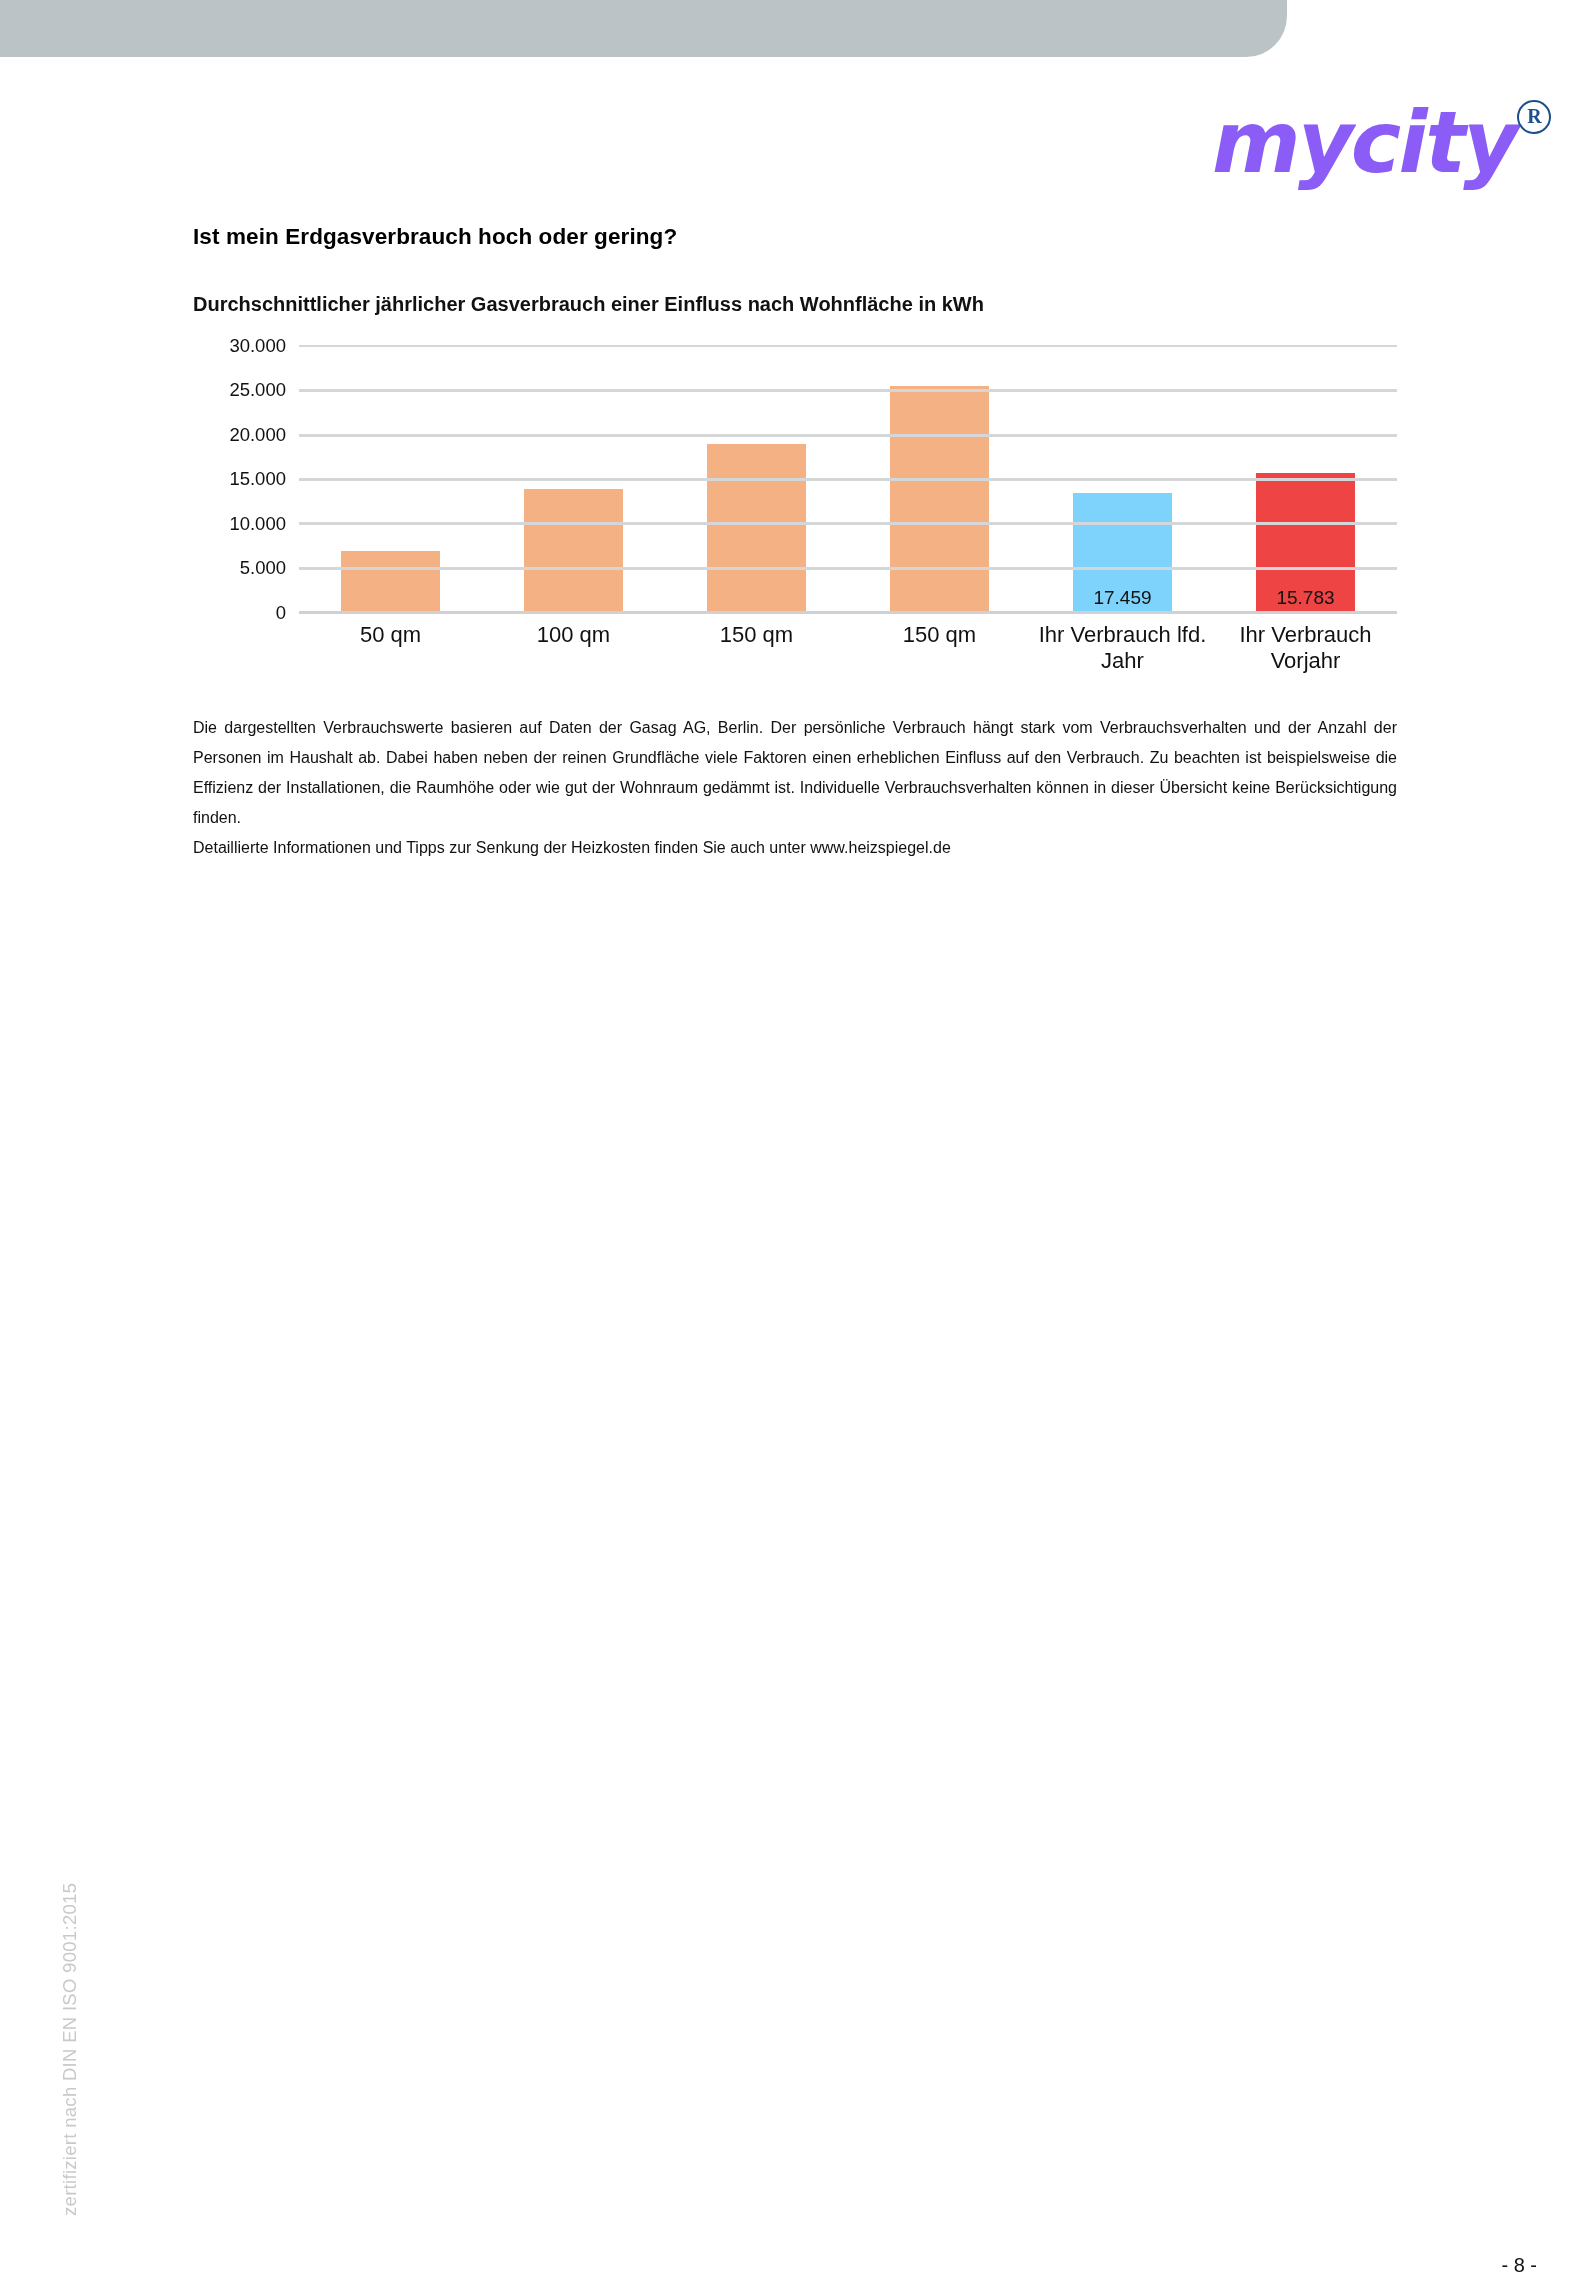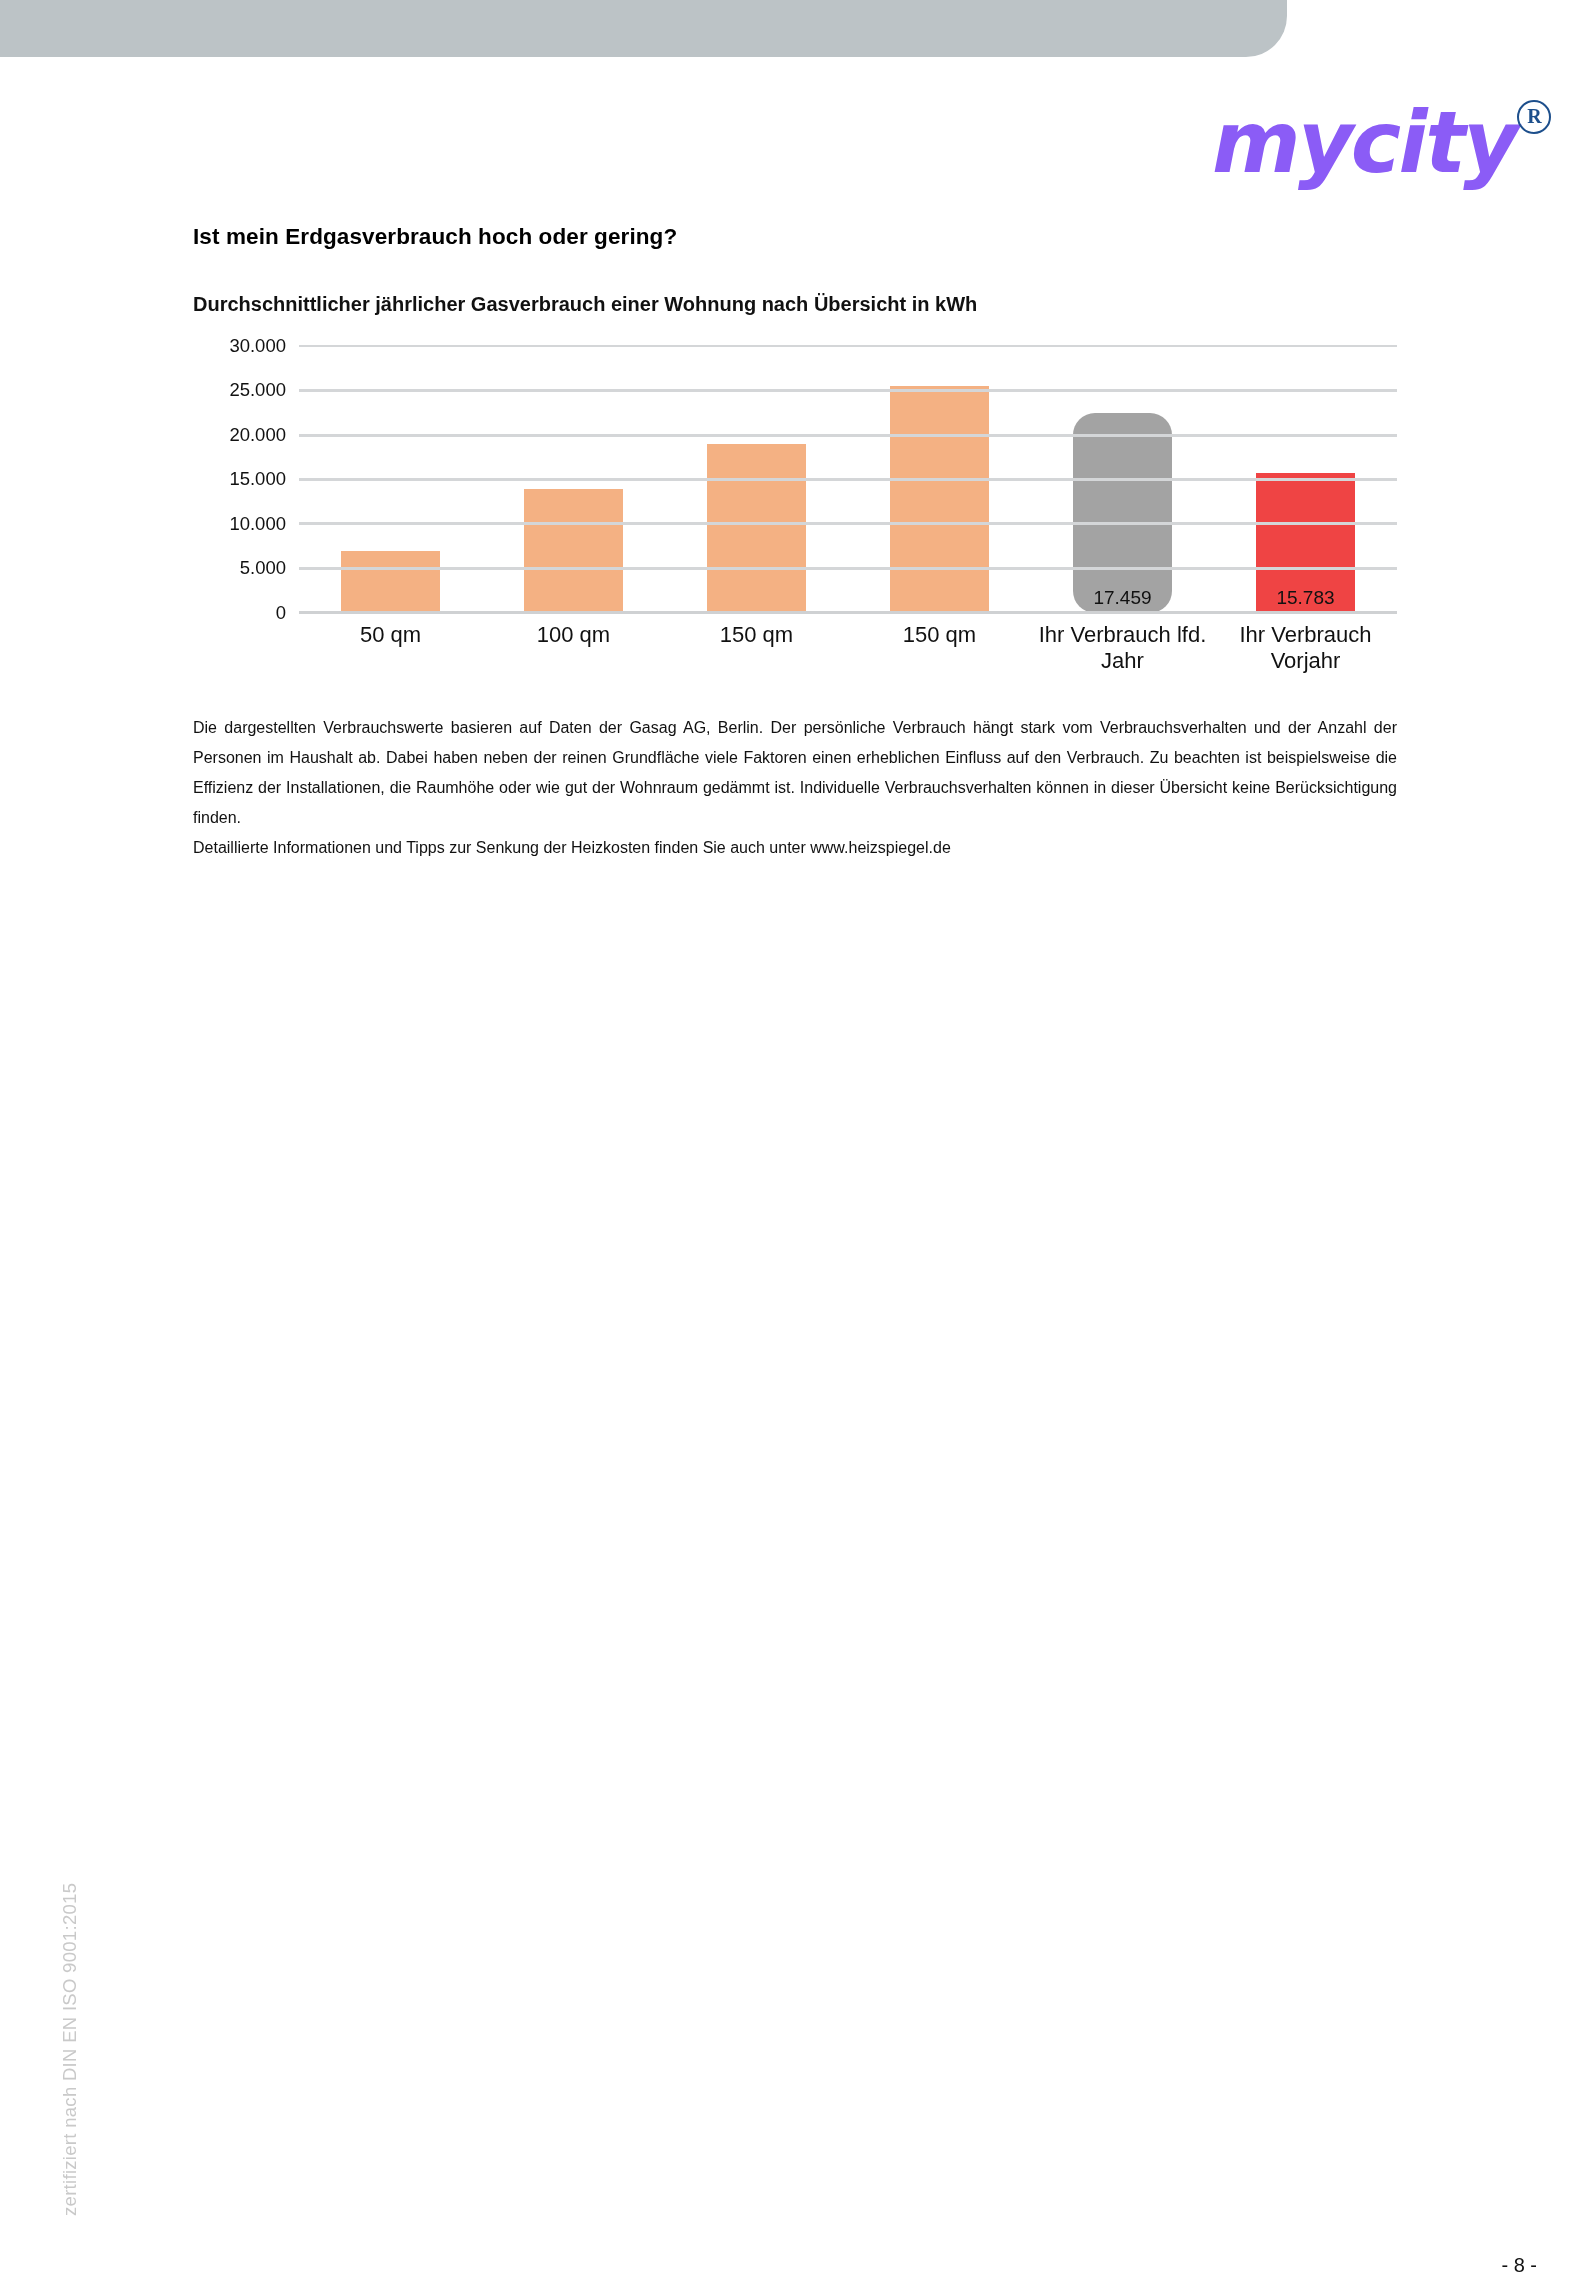--- a/index.html
+++ b/index.html
@@ -219,21 +219,21 @@
 <body>
 
 <div id="top-banner"></div>
 
 <div id="logo">
   <div id="logo-word">mycity</div>
   <div id="logo-reg">R</div>
 </div>
 
 <div id="headline">Ist mein Erdgasverbrauch hoch oder gering?</div>
-<div id="subheadline">Durchschnittlicher jährlicher Gasverbrauch einer Wohnung nach Übersicht in kWh</div>
+<div id="subheadline">Durchschnittlicher jährlicher Gasverbrauch einer Einfluss nach Wohnfläche in kWh</div>
 
 <div id="chart">
   <div id="yaxis">
       <div class="ytick" style="top: 0px;">30.000</div>
       <div class="ytick" style="top: 44px;">25.000</div>
       <div class="ytick" style="top: 89px;">20.000</div>
       <div class="ytick" style="top: 133px;">15.000</div>
       <div class="ytick" style="top: 178px;">10.000</div>
       <div class="ytick" style="top: 222px;">5.000</div>
       <div class="ytick" style="top: 267px;">0</div>
@@ -246,21 +246,21 @@
         <div class="bar-slot">
           <div class="bar" style="height: 124px; background: rgb(244, 177, 131);"></div>
         </div>
         <div class="bar-slot">
           <div class="bar" style="height: 169px; background: rgb(244, 177, 131);"></div>
         </div>
         <div class="bar-slot">
           <div class="bar" style="height: 227px; background: rgb(244, 177, 131);"></div>
         </div>
         <div class="bar-slot">
-          <div class="bar" style="height: 200px; background: #a3a3a3; border-radius: 22px;">
+          <div class="bar" style="height: 120px; background: #7dd3fc;">
             <div class="bar-value">17.459</div>
           </div>
         </div>
         <div class="bar-slot">
           <div class="bar" style="height: 140px; background: #ef4444;">
             <div class="bar-value">15.783</div>
           </div>
         </div>
       </div>
   <div class="gridline" style="top: -1.3px;"></div>

